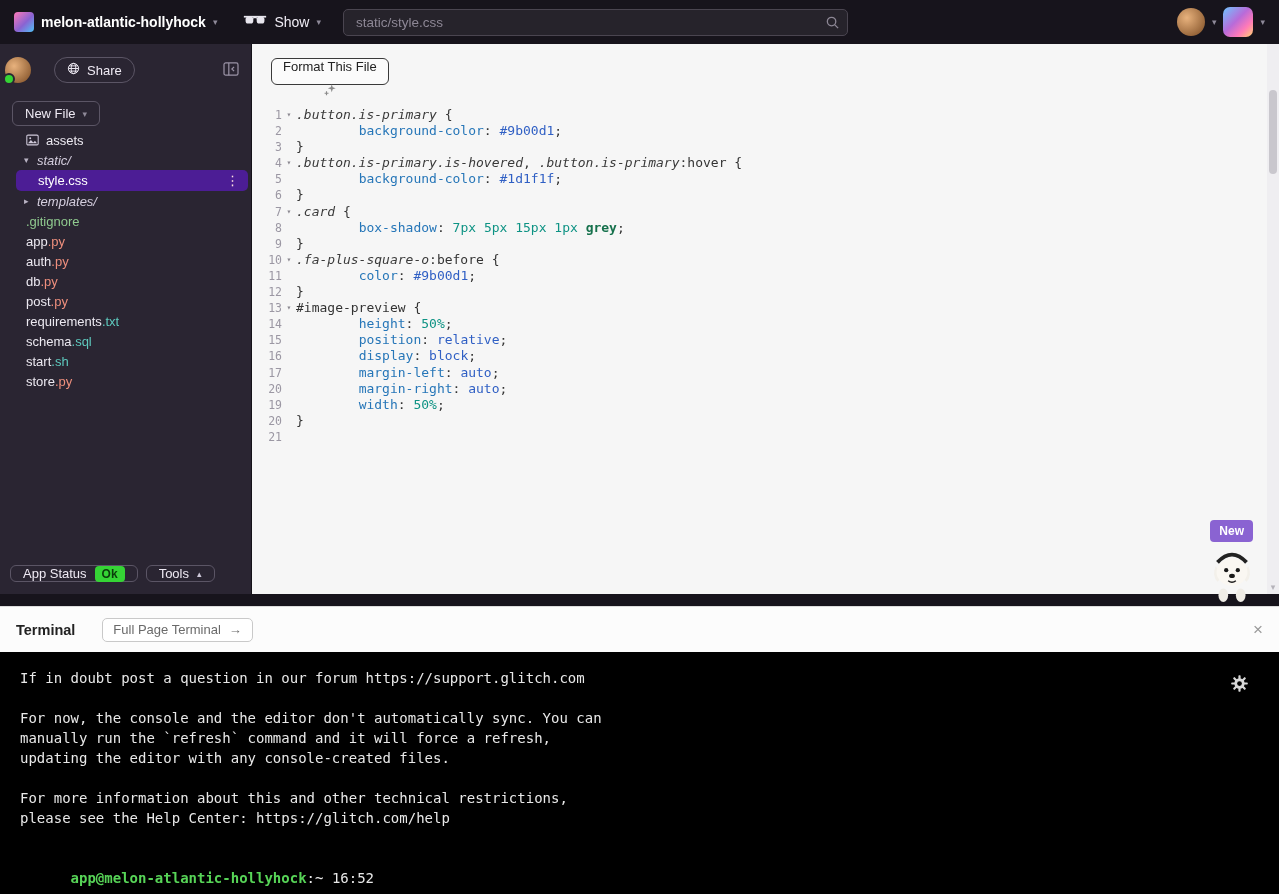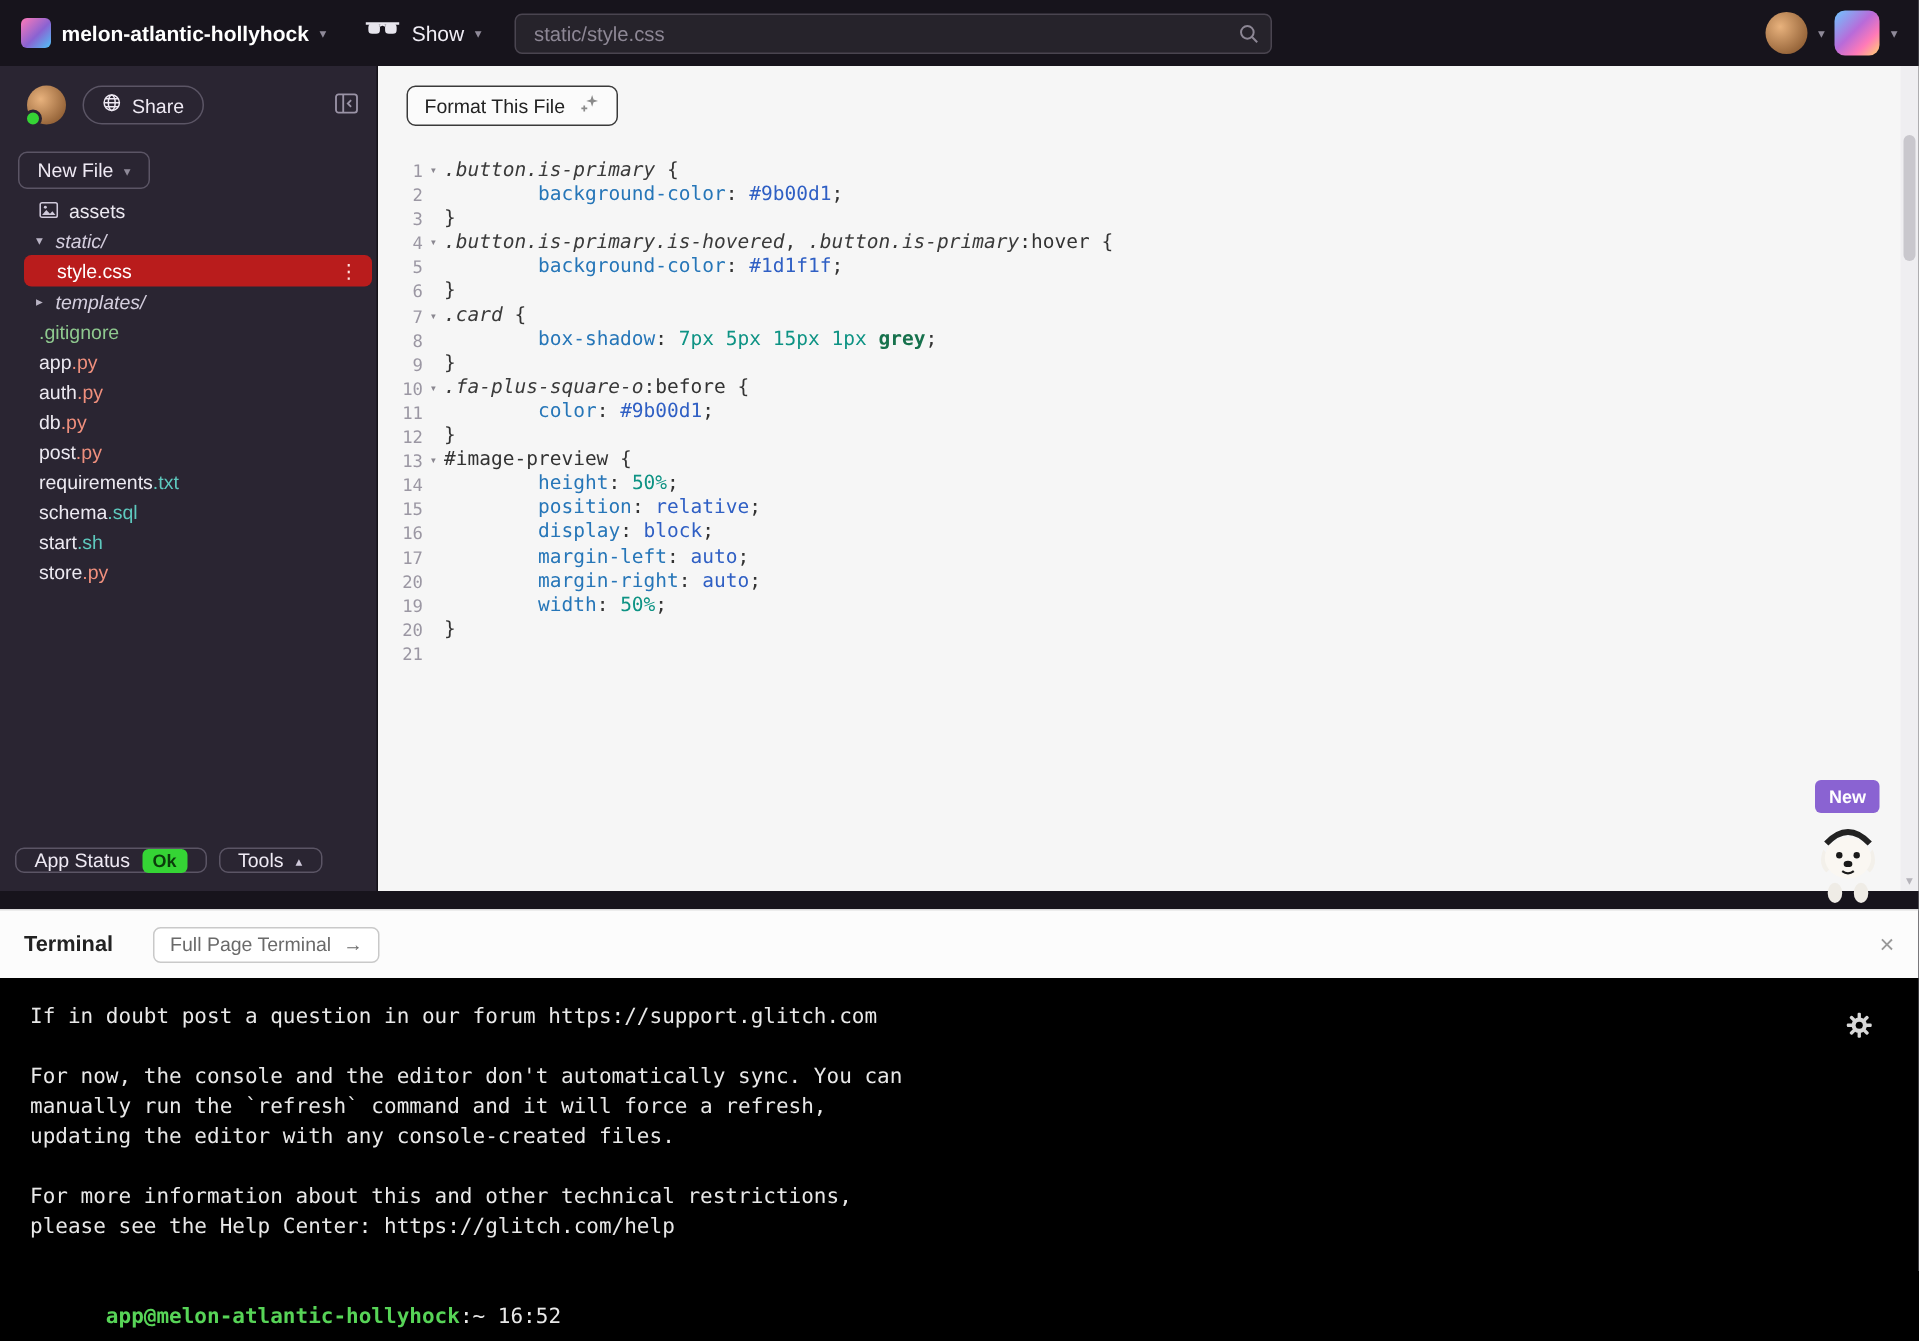--- a/index.html
+++ b/index.html
@@ -26,21 +26,21 @@
   .avatar { width:28px; height:28px; border-radius:50%;
             background:radial-gradient(circle at 35% 35%, #e8b27d, #7a4a22); }
   .proj-avatar { width:30px; height:30px; border-radius:7px;
             background:linear-gradient(135deg,#6ec6ff 0%,#b86bd9 45%,#ff7ab8 72%,#ffd36e 100%); }
 
   
   .main-row { flex:0 0 550px; display:flex; background:#f6f6f6; }
 
   
   .sidebar { width:252px; background:#2a2532; position:relative; border-right:1px solid #141218; }
-  .sb-top { display:flex; align-items:center; gap:11px; padding:13px 10px 6px 18px; }
+  .sb-top { display:flex; align-items:center; gap:23px; padding:13px 10px 6px 5px; }
   .sb-avatar { width:26px; height:26px; border-radius:50%; position:relative;
             background:radial-gradient(circle at 35% 35%, #e8b27d, #7a4a22); }
   .sb-avatar::after { content:""; position:absolute; left:-2px; bottom:-2px; width:8px; height:8px;
             border-radius:50%; background:#35d435; border:2px solid #2a2532; }
   .pill-btn { display:inline-flex; align-items:center; gap:7px; height:26px; padding:0 12px;
             background:transparent; border:1px solid #5b5565; border-radius:14px;
             color:#efeaf4; font-size:13px; cursor:pointer; font-family:inherit; }
   .collapse-btn { margin-left:auto; background:none; border:none; cursor:pointer; padding:2px; }
   .newfile-wrap { padding:12px 10px 0 12px; }
   .newfile-btn { border-radius:6px; height:25px; }
@@ -50,36 +50,36 @@
   .ft-row.folder { padding-left:24px; }
   .ft-row.ind1 { padding-left:38px; }
   .ft-chev { width:13px; color:#b9b3c4; font-size:9px; }
   .ft-icon { margin-right:7px; display:inline-flex; }
   .fc-plain { color:#ece9f1; }
   .fc-folder { color:#d4cede; font-style:italic; }
   .fc-green { color:#8fc98f; }
   .fc-py { color:#ef8f7d; }
   .fc-teal { color:#5ec9be; }
   .fc-sel { color:#ffffff; }
-  .ft-row.selected { background:#b91c1c; border-radius:5px; margin:0 3px 0 16px;
+  .ft-row.selected { background:#4c1d95; border-radius:5px; margin:0 3px 0 16px;
                      padding-left:22px; height:21px; }
   .kebab { margin-left:auto; padding-right:9px; color:#ffe3e0; font-size:13px; }
 
   .sb-bottom { position:absolute; left:10px; right:10px; bottom:12px; display:flex; gap:8px; }
   .status-btn,.tools-btn { border-radius:6px; height:17px; gap:8px; }
   .ok-badge { background:#35d435; color:#0b3b0b; font-weight:bold; font-size:12px;
               border-radius:4px; padding:1px 7px; }
   .tools-chev { color:#cfc9da; font-size:9px; }
 
   
   .editor { flex:1; position:relative; background:#f6f6f6; }
   .format-row { padding:13px 0 0 19px; }
   .format-btn { display:inline-flex; align-items:center; gap:9px; height:27px; padding:0 11px;
         background:#fbfbfb; border:1px solid #3a3a3a; border-radius:6px; font-size:13px;
-        color:#222; cursor:pointer; font-family:inherit; }
+        color:#222; cursor:pointer; font-family:inherit;flex-direction:column; }
   .code { margin-top:22px; font-family:"DejaVu Sans Mono", monospace; font-size:13px; }
   .cl { display:flex; height:16.1px; line-height:16.1px; }
   .ln-num { width:30px; text-align:right; color:#9b97a3; font-size:11.5px; }
   .ln-fold { width:14px; text-align:center; color:#8a8790; font-size:8px; cursor:pointer; }
   .ln-code { white-space:pre; color:#333; flex:1; }
   .t-p { color:#333; }
   .t-s { color:#3a3a3a; font-style:italic; }
   .t-d { color:#333; }
   .t-pr { color:#2676b8; }
   .t-a { color:#2f5fc4; }

